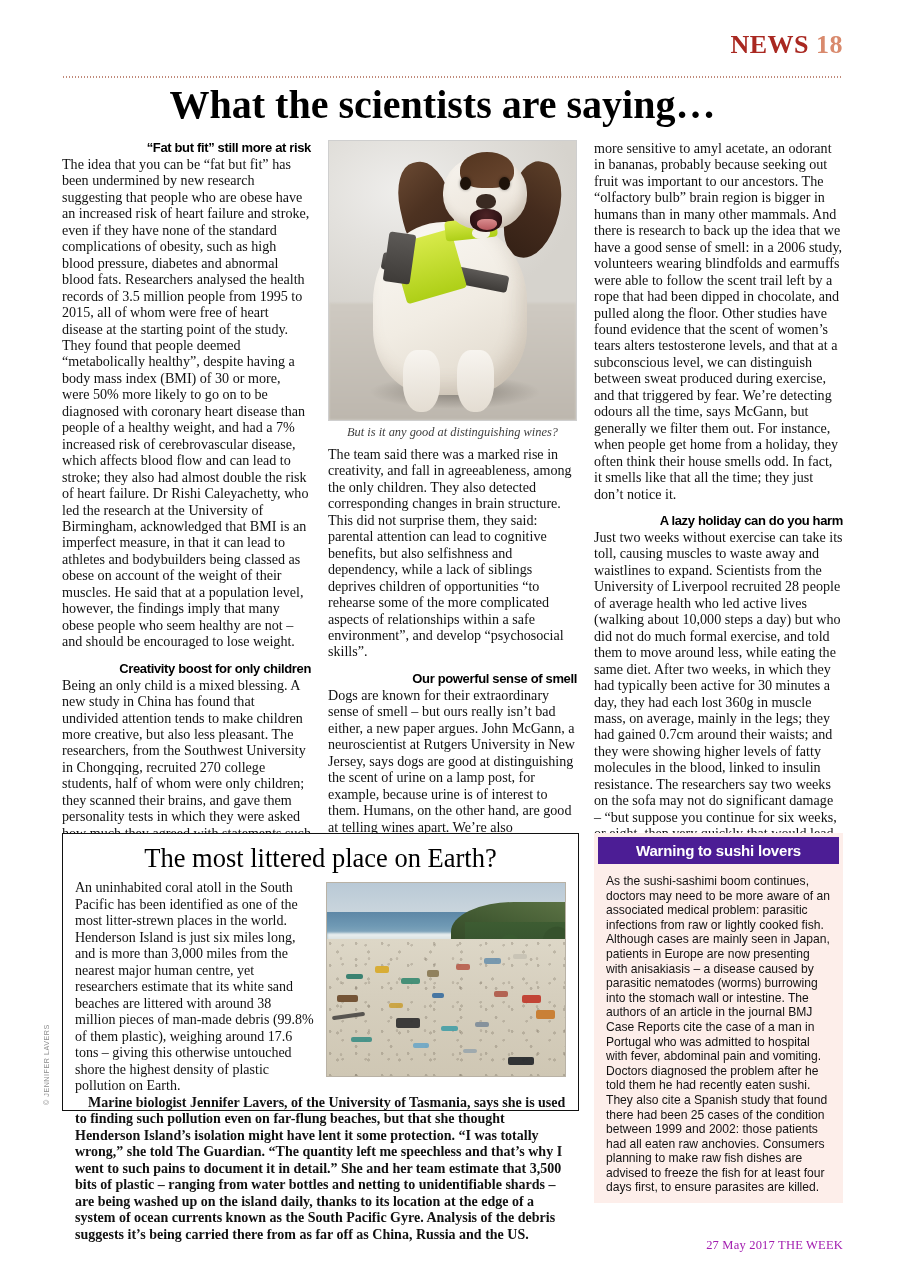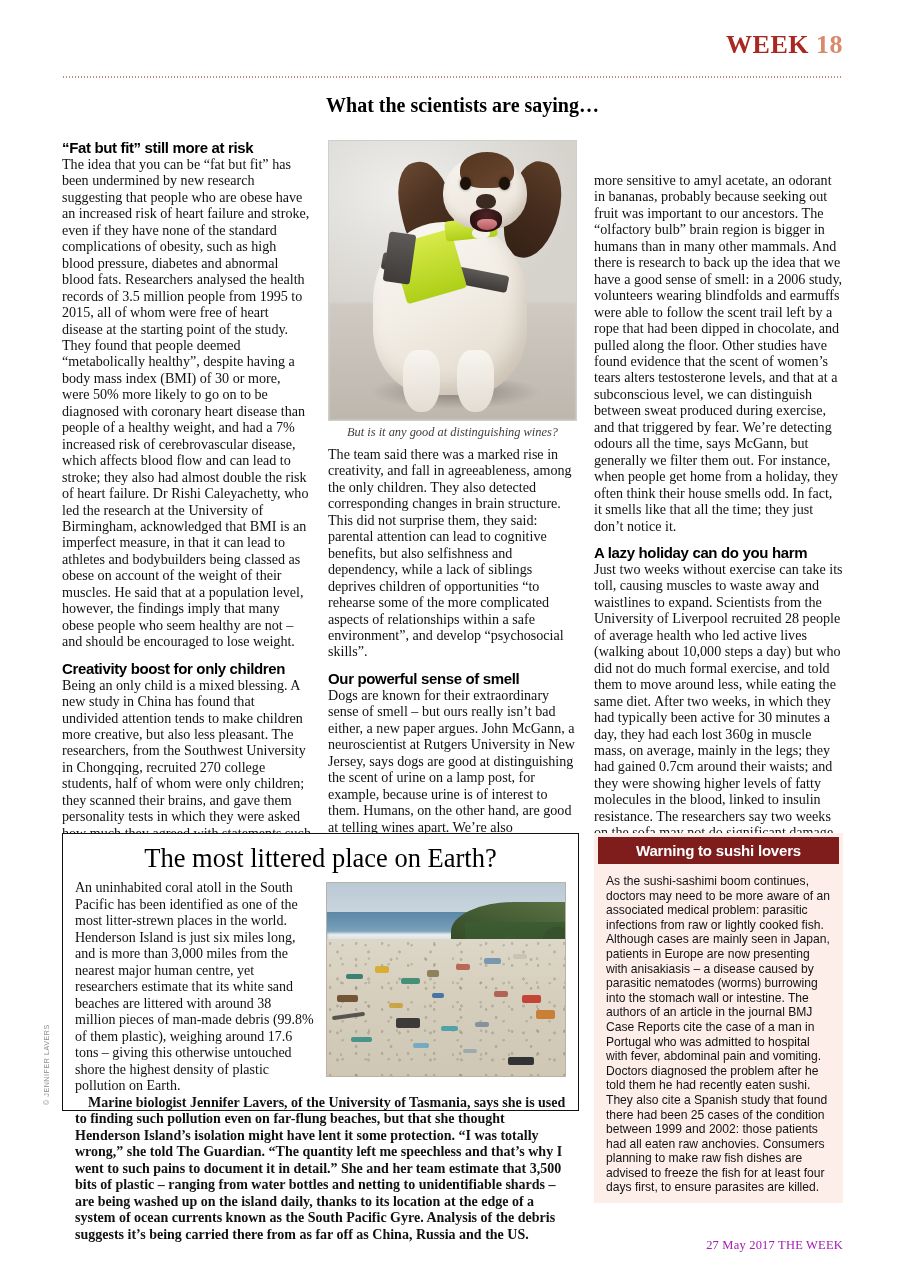--- a/index.html
+++ b/index.html
@@ -60,56 +60,57 @@
     top: 76px;
     width: 781px;
     height: 2px;
     background-image: radial-gradient(circle, #c08a7a 0px, #c08a7a 0.8px, rgba(255,255,255,0) 1.1px);
     background-size: 3px 2px;
     background-repeat: repeat-x;
   }
 
   .deck {
     position: absolute;
-    left: 72px;
+    left: 52px;
     top: 86px;
     width: 781px;
     text-align: center;
     font-family: "Liberation Serif", serif;
-    font-size: 20px;
+    font-size: 40px;
     font-weight: bold;
     color: #000;
     line-height: 38px;
   }
 
   
   .cols {
     position: absolute;
     left: 62px;
     top: 140px;
     width: 781px;
     height: 680px;
   }
   .col {
     position: absolute;
     top: 0;
     width: 249px;
   }
   .col-1 { left: 0px; }
   .col-2 { left: 266px; }
-  .col-3 { left: 532px; margin-top: 32px; }
+  .col-3 { left: 532px; }
 
   .subhead {
     font-family: "Liberation Sans", sans-serif;
-    font-size: 15px;
+    font-size: 13px;
     font-weight: bold;
     letter-spacing: -0.35px;
     color: #000;
     margin: 0 0 1px 0;
     line-height: 15px;
+    text-align: right;
   }
   .subhead.spaced { margin-top: 11px; }
 
   p.body {
     font-family: "Liberation Serif", serif;
     font-size: 14.1px;
     line-height: 16.45px;
     text-align: left;
     margin: 0;
     color: #111;
@@ -316,21 +317,21 @@
   
   .sushi {
     position: absolute;
     left: 594px;
     top: 833px;
     width: 249px;
     height: 370px;
     background: #fdeeea;
   }
   .sushi-header {
-    background: #7f1d1d;
+    background: #4c1d95;
     height: 27px;
     margin: 4px 4px 0 4px;
     display: flex;
     align-items: center;
     justify-content: center;
   }
   .sushi-header-text {
     font-family: "Liberation Sans", sans-serif;
     font-size: 15px;
     font-weight: bold;
@@ -357,21 +358,21 @@
     letter-spacing: 0.2px;
   }
 </style>
 </head>
 <body>
 
 <div class="page">
 
   <div class="masthead">
     <div class="masthead-news">
-      <span class="news-word">WEEK</span><span>&nbsp;</span><span class="news-num">18</span>
+      <span class="news-word">NEWS</span><span>&nbsp;</span><span class="news-num">18</span>
     </div>
   </div>
   <div class="rule-dotted"></div>
   <div class="deck">What the scientists are saying…</div>
 
   <div class="cols">
 
     <div class="col col-1">
       <h2 class="subhead">“Fat but fit” still more at risk</h2>
       <p class="body">The idea that you can be “fat but fit” has been undermined by new research suggesting that people who are obese have an increased risk of heart failure and stroke, even if they have none of the standard complications of obesity, such as high blood pressure, diabetes and abnormal blood fats. Researchers analysed the health records of 3.5 million people from 1995 to 2015, all of whom were free of heart disease at the starting point of the study. They found that people deemed “metabolically healthy”, despite having a body mass index (BMI) of 30 or more, were 50% more likely to go on to be diagnosed with coronary heart disease than people of a healthy weight, and had a 7% increased risk of cerebrovascular disease, which affects blood flow and can lead to stroke; they also had almost double the risk of heart failure. Dr Rishi Caleyachetty, who led the research at the University of Birmingham, acknowledged that BMI is an imperfect measure, in that it can lead to athletes and bodybuilders being classed as obese on account of the weight of their muscles. He said that at a population level, however, the findings imply that many obese people who seem healthy are not – and should be encouraged to lose weight.</p>

